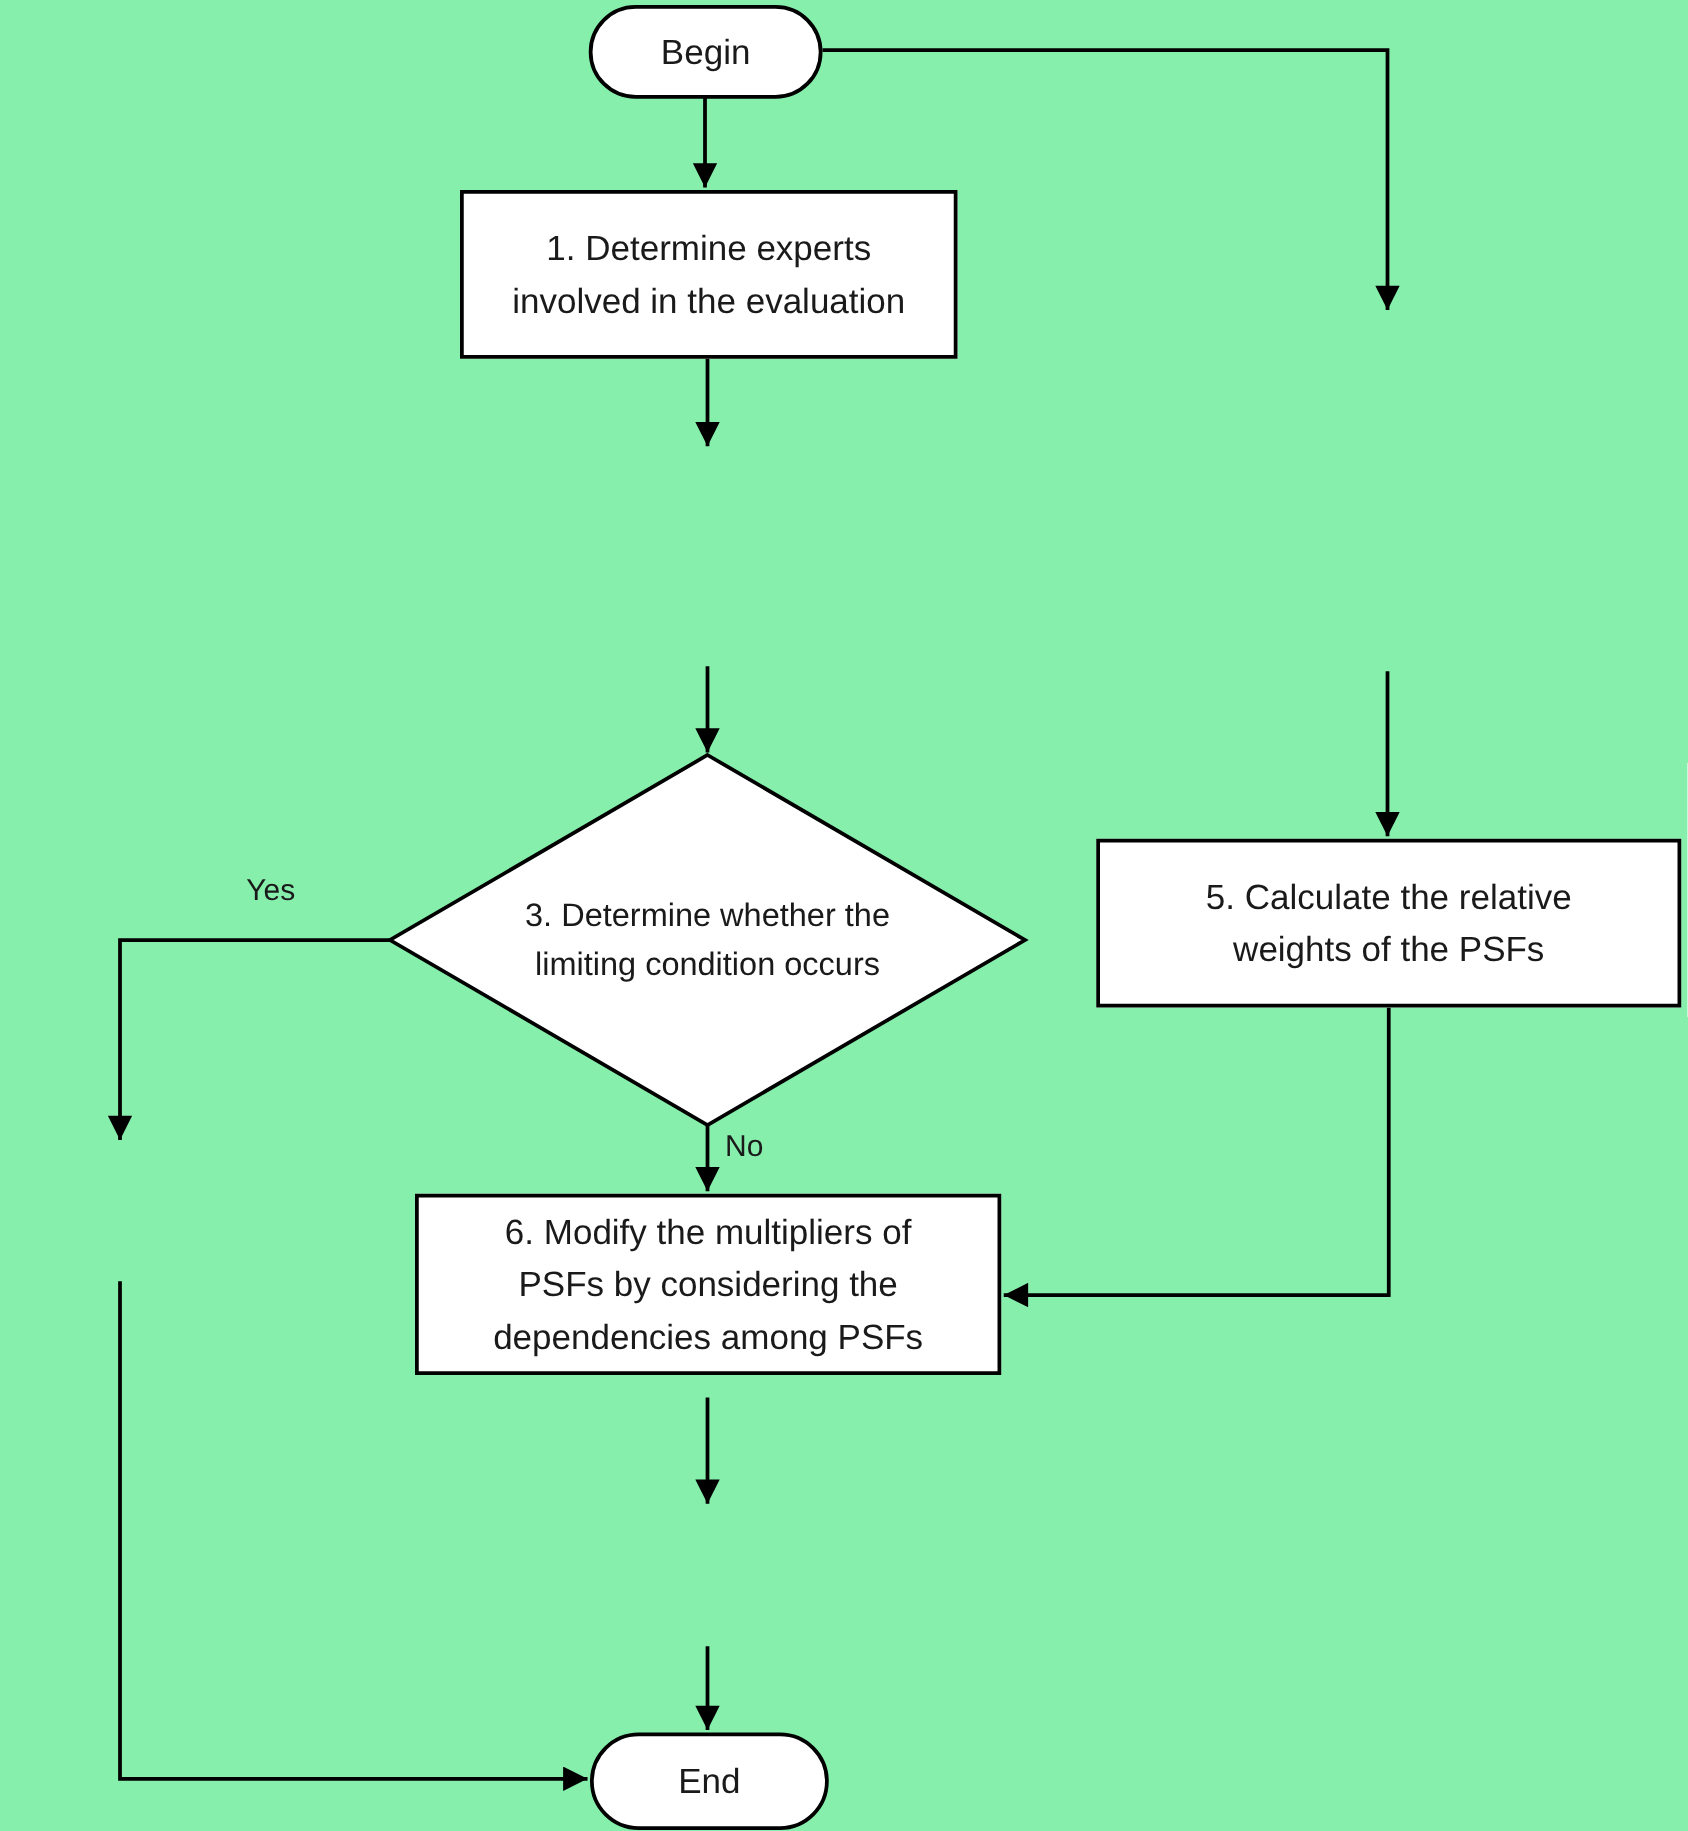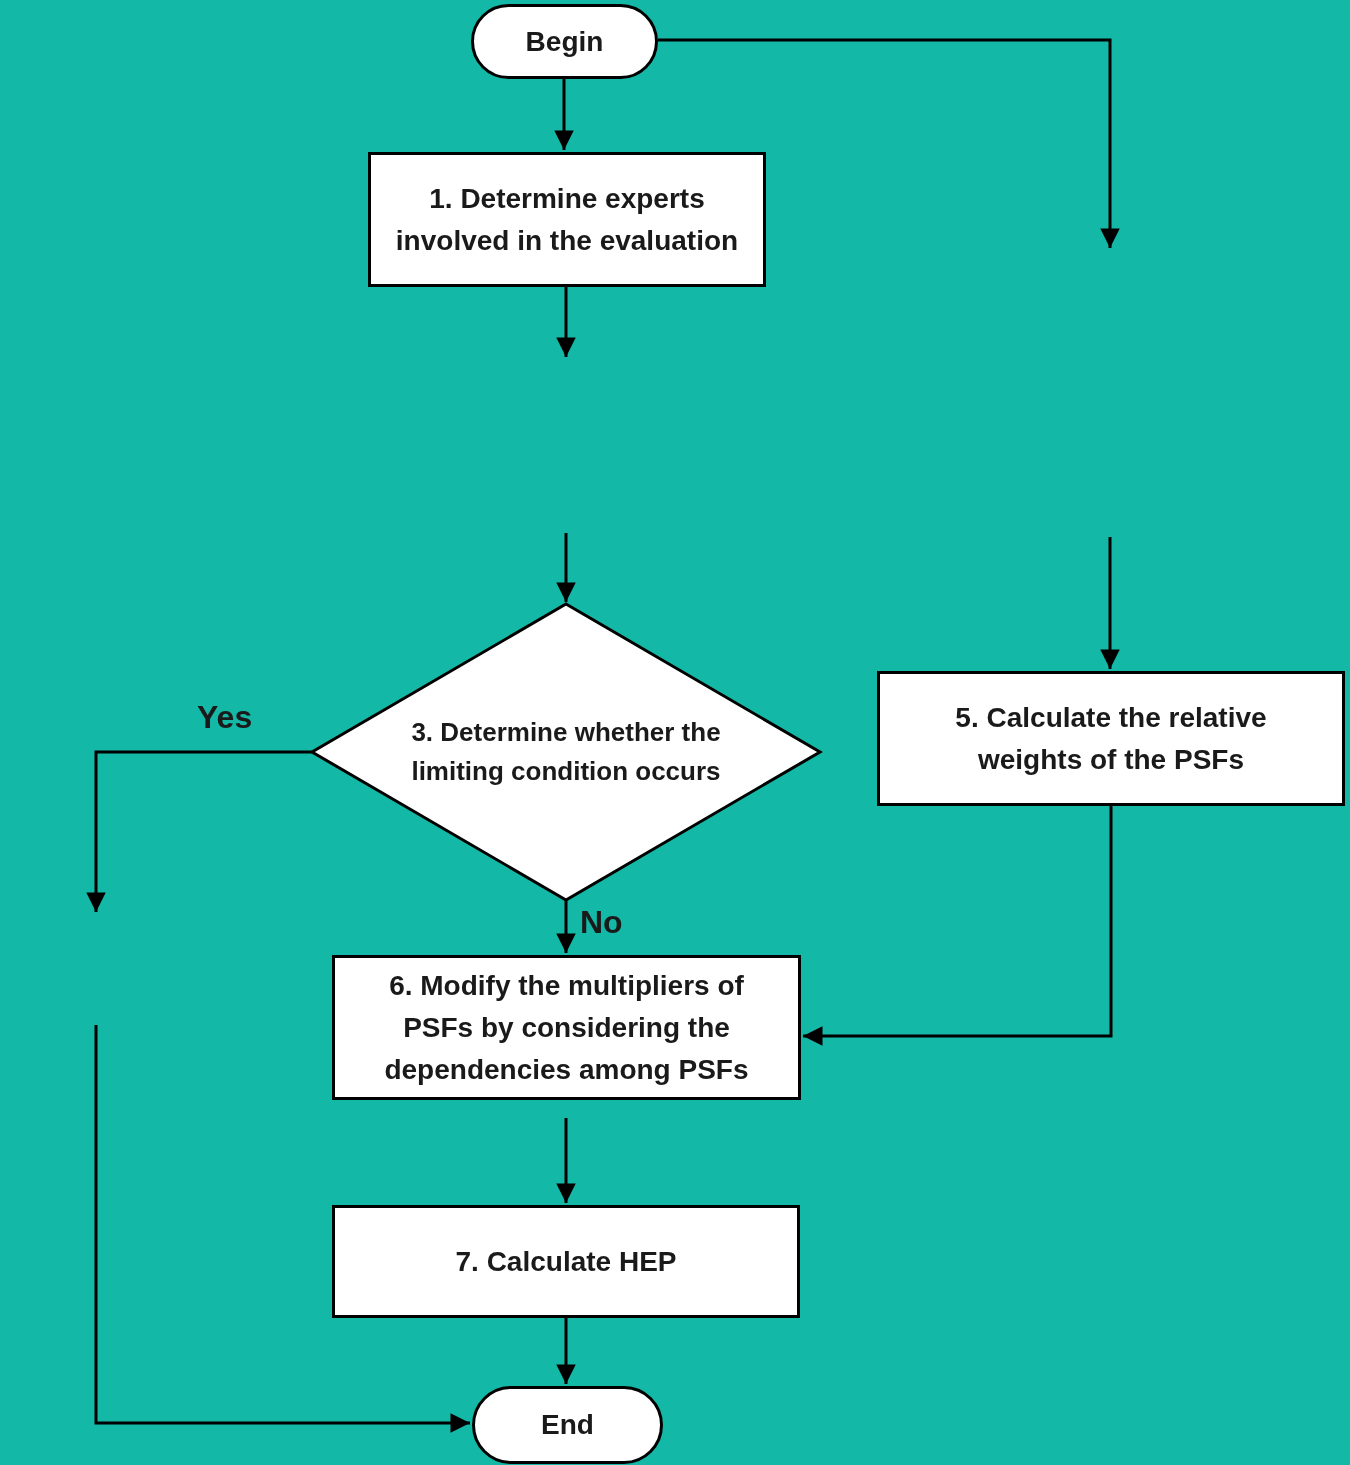--- a/index.html
+++ b/index.html
@@ -4,25 +4,24 @@
 <style>
   html, body {
     margin: 0;
     padding: 0;
     background: #ffffff;
   }
   .canvas {
     position: relative;
     width: 1350px;
     height: 1465px;
-    background: #14b8a6;
+    background: #86efac;
     font-family: "Liberation Sans", sans-serif;
     color: #1a1a1a;
     overflow: hidden;
-    font-weight: bold;
   }
   .wires {
     position: absolute;
     left: 0;
     top: 0;
     width: 1350px;
     height: 1465px;
   }
   .node {
     position: absolute;
@@ -48,21 +47,21 @@
     justify-content: center;
     text-align: center;
     font-size: 26px;
     line-height: 1.5;
     white-space: pre-line;
     background: transparent;
     color: #1a1a1a;
   }
   .edge-label {
     position: absolute;
-    font-size: 32px;
+    font-size: 24px;
     line-height: 1.1;
     color: #1a1a1a;
     background: transparent;
   }
 </style>
 </head>
 <body>
 
 <div class="canvas">
 
@@ -108,23 +107,20 @@
     <span>5. Calculate the relative
 weights of the PSFs</span>
   </div>
 
   <div class="node" style="left:332px; top:955px; width:469px; height:145px;">
     <span>6. Modify the multipliers of
 PSFs by considering the
 dependencies among PSFs</span>
   </div>
 
-  <div class="node" style="left:332px; top:1205px; width:468px; height:113px;">
-    <span>7. Calculate HEP</span>
-  </div>
 
 
   <div class="node terminal" style="left:472px; top:1386px; width:191px; height:78px;">
     <span>End</span>
   </div>
 
   <div class="edge-label" style="left:197px; top:700px;">Yes</div>
   <div class="edge-label" style="left:580px; top:905px;">No</div>
 
 </div>

